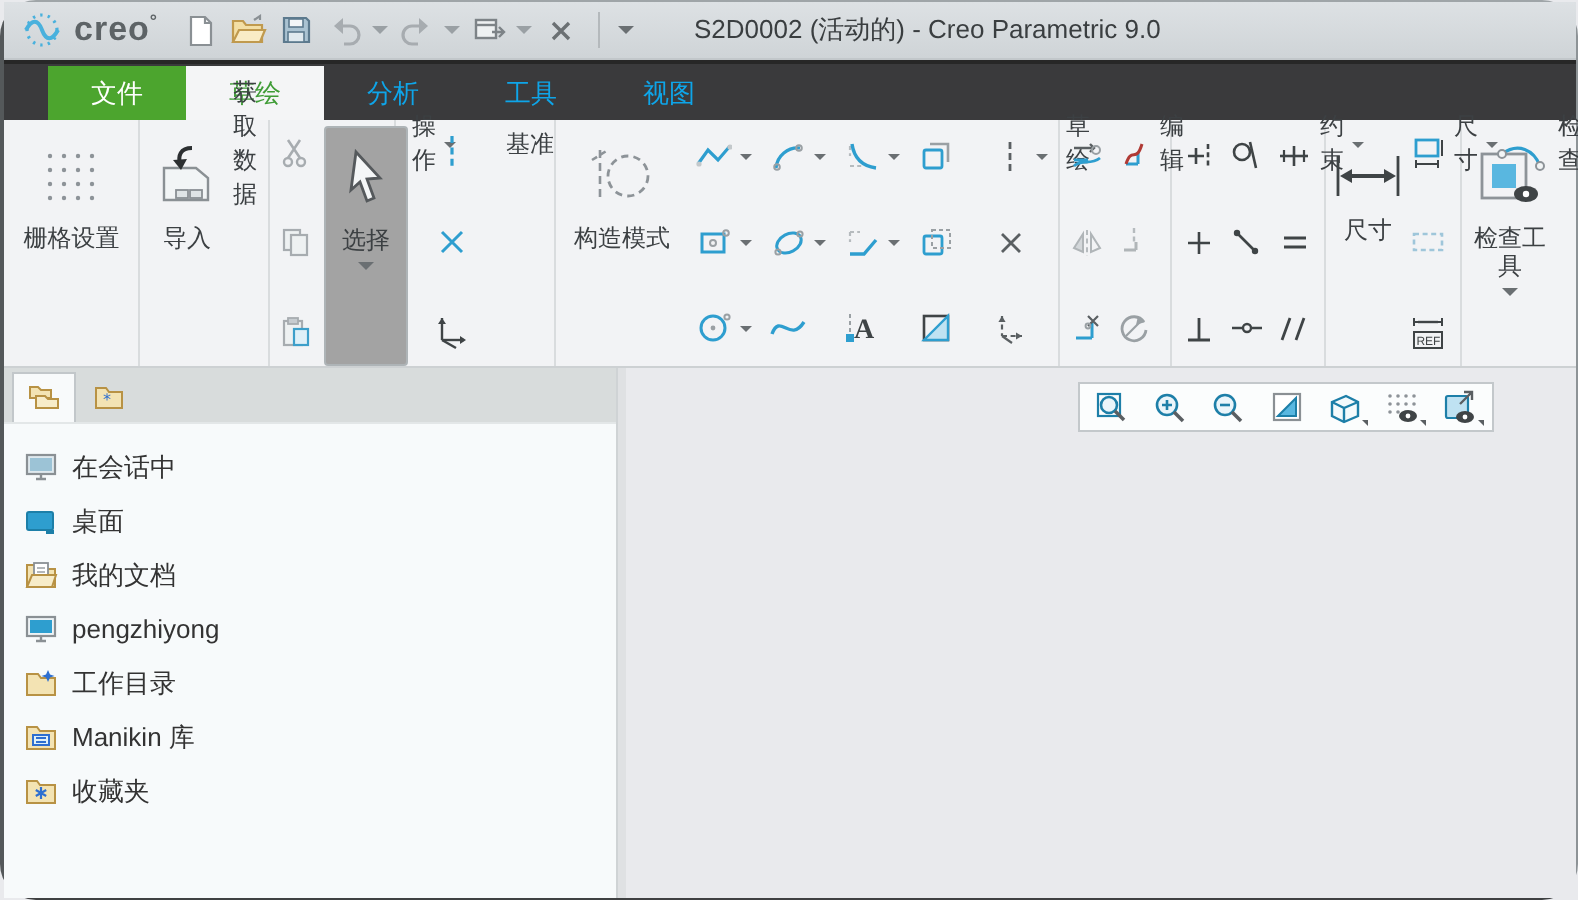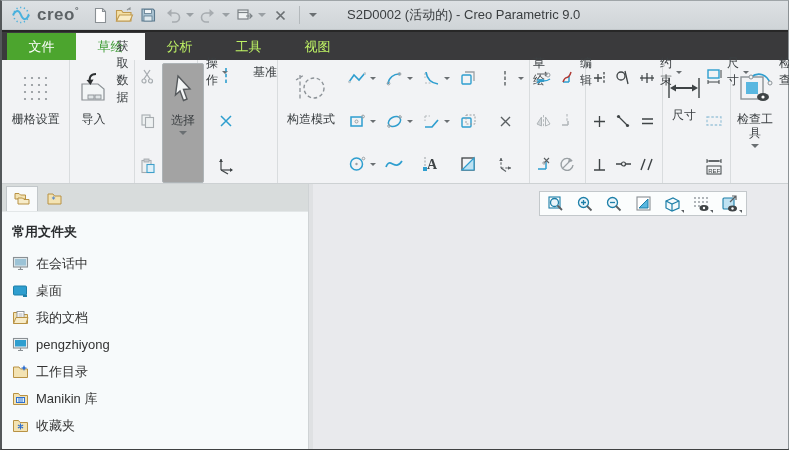--- a/index.html
+++ b/index.html
@@ -1,34 +1,34 @@
 <!DOCTYPE html>
 <html><head>
 <meta charset="utf-8">
 <style>
   * { margin:0; padding:0; box-sizing:border-box; }
   html,body { width:789px; height:450px; overflow:hidden; }
   body { font-family:"Liberation Sans","DejaVu Sans",sans-serif; background:#e9eaed; position:relative; }
-  .window { position:absolute; inset:0; border-left:2px solid #54585a; border-right:1px solid #8d9396; border-bottom:2px solid #3f4142; border-top:1px solid #9fa5a8; }
+  .window { position:absolute; inset:0; border-left:2px solid #54585a; border-right:1px solid #8d9396; border-bottom:2px solid #3f4142; border-top:1px solid #9fa5a8;border-radius:18px; }
 
   
   .titlebar { height:29px; background:linear-gradient(#dde1e4,#cfd4d7); display:flex; align-items:center; position:relative; border-bottom:1px solid #c2c7ca; }
   .logo { display:flex; align-items:center; gap:5px; padding:0 10px 0 8px; }
   .logo-text { font-size:17px; color:#5d6366; letter-spacing:.5px; font-weight:bold; }
   .logo-sup { font-size:9px; color:#5d6366; vertical-align:super; }
   .qat { display:flex; align-items:center; gap:2px; }
   .qbtn { width:22px; height:22px; display:flex; align-items:center; justify-content:center; border-radius:2px; }
   .qcaret { width:10px; height:22px; display:flex; align-items:center; justify-content:center; }
   .caret { width:0; height:0; border-left:4px solid transparent; border-right:4px solid transparent; border-top:4px solid #6a6f72; }
   .qsep { width:1px; height:18px; background:#b4b9bc; margin:0 6px; }
   .title-text { position:absolute; left:345px; font-size:13px; color:#3a3e40; white-space:nowrap; }
 
   
-  .tabbar { height:30px; background:#3a3a3c; border-top:2px solid #272727; display:flex; align-items:flex-end; padding-left:5px; }
-  .tab { width:69px; height:27px; display:flex; align-items:center; justify-content:center; font-size:13px; color:#bef264; cursor:pointer; }
+  .tabbar { height:30px; background:#3a3a3c; border-top:2px solid #272727; display:flex; align-items:flex-end; padding-left:22px; }
+  .tab { width:69px; height:27px; display:flex; align-items:center; justify-content:center; font-size:13px; color:#0ea5e9; cursor:pointer; }
   .tab.file { background:#4ca52e; color:#fff; }
   .tab.active { background:#f4f5f6; color:#3f9c36; }
 
   
   .ribbon { height:124px; background:#f2f3f5; display:flex; border-bottom:1px solid #cdd1d3; }
   .group { display:flex; flex-direction:row; border-right:1px solid #d9dcde; }
   .gcontent { flex:1; display:flex; align-items:stretch; justify-content:center; padding:3px 2px 0 2px; }
   .glabel { height:24px; display:flex; align-items:center; justify-content:center; gap:4px; font-size:12px; color:#3c4043; }
   .glabel .caret { border-left-width:3.5px; border-right-width:3.5px; border-top-width:3.5px; }
   .bigbtn { display:flex; flex-direction:column; align-items:center; justify-content:flex-start; padding:4px 4px 0 4px; border-radius:2px; }
@@ -630,21 +630,20 @@
           </svg>
         </div>
         <div class="ptab">
           <svg width="17" height="15" viewBox="0 0 17 15">
             <path d="M2 13 V3 h5 l1.5 2 H15 v8 z" fill="#f3e3b3" stroke="#b89244" stroke-width="1"></path>
             <text x="5.5" y="11.5" font-size="8" fill="#2e6fd0" font-family="DejaVu Sans, sans-serif">*</text>
           </svg>
         </div>
       </div>
       <div class="pcontent">
-        <div class="pheader">常用文件夹</div>
 
         <div class="pitem">
           <svg width="17" height="15" viewBox="0 0 17 15">
             <rect x="1.5" y="1.5" width="14" height="9.5" fill="#dfe9ee" stroke="#8a9094" stroke-width="1.1"></rect>
             <rect x="3" y="3" width="11" height="6.5" fill="#9cc3d6"></rect>
             <path d="M6 13.5 h5 M8.5 11 v2.5" stroke="#8a9094" stroke-width="1.2"></path>
           </svg>
           <span>在会话中</span>
         </div>
 

